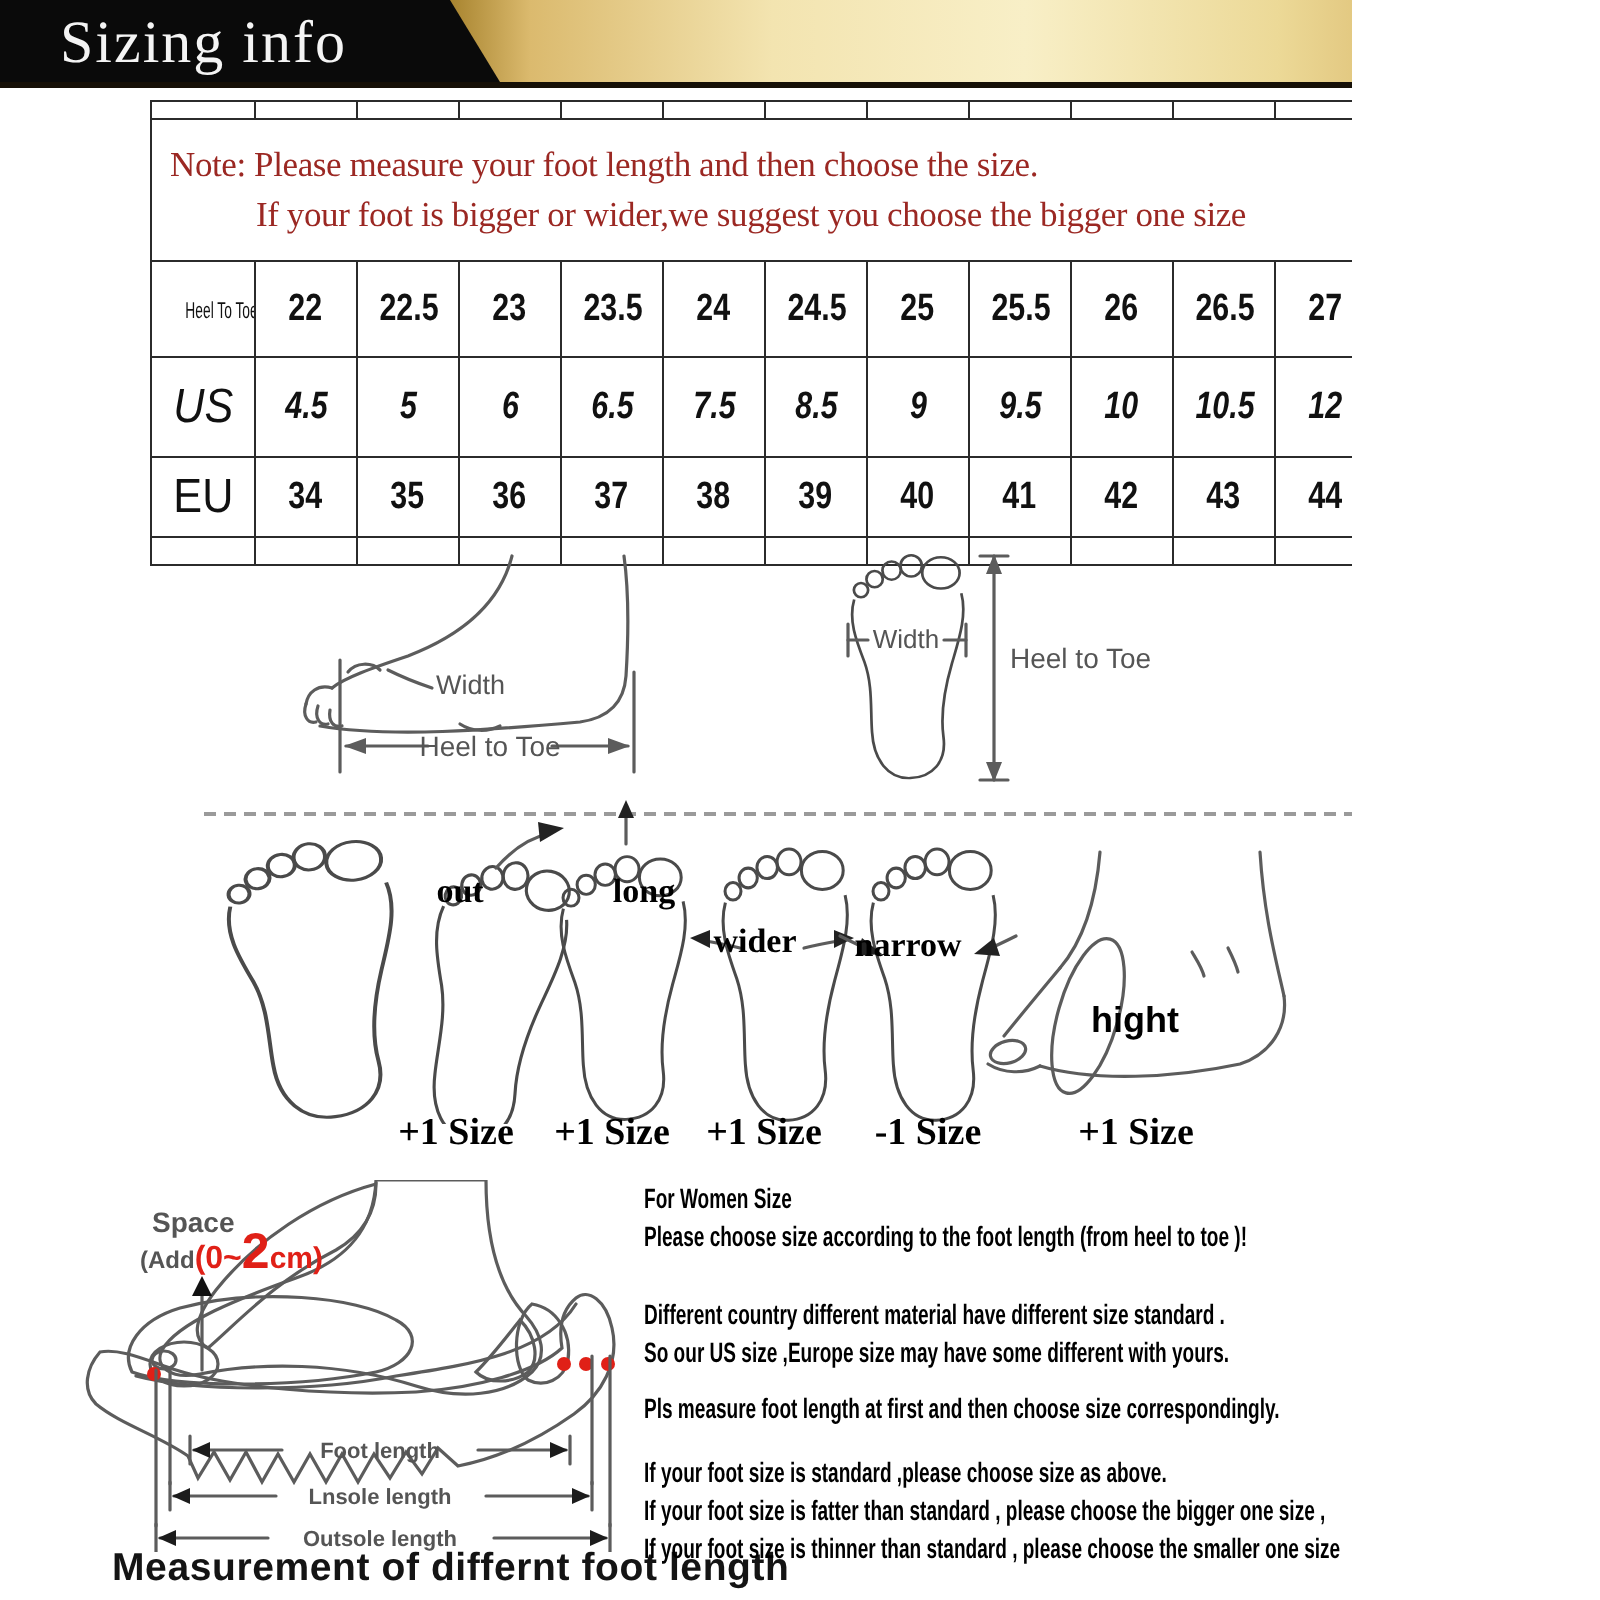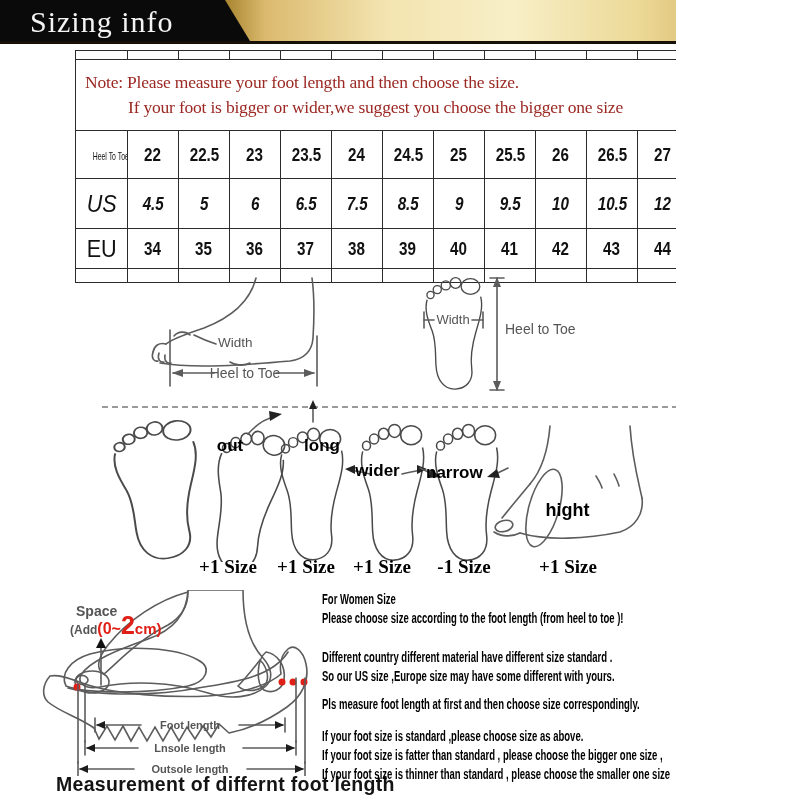--- a/index.html
+++ b/index.html
@@ -34,21 +34,21 @@
   .cx-lbl{display:inline-block;transform:scaleX(.90);transform-origin:center;font-size:24px;font-weight:400;}
 
   
   .sketch{position:absolute;}
   .sketch path,.sketch ellipse,.sketch line{fill:none;stroke:#5c5c5c;stroke-width:1.6;
        stroke-linecap:round;}
   .sketch text{font-family:"Liberation Sans",sans-serif;fill:#555;stroke:none;}
   .fp path,.fp ellipse{stroke:#4a4a4a;stroke-width:1.6;fill:none;}
   .dashline{position:absolute;left:102px;top:406px;width:586px;height:0;
        border-top:2px dashed #9a9a9a;}
-  .footlabel{position:absolute;text-align:center;font-family:Liberation Sans, sans-serif;
+  .footlabel{position:absolute;text-align:center;font-family:Liberation Serif, serif;
        font-weight:700;font-size:17px;color:#000;}
   .footlabel.sans{font-family:"Liberation Sans",sans-serif;font-size:18px;}
   .sizelabel{position:absolute;text-align:center;font-family:"Liberation Serif",serif;
        font-weight:700;font-size:19px;color:#000;}
   .normallabel{position:absolute;text-align:center;font-family:"Liberation Serif",serif;
        font-style:italic;font-weight:700;font-size:28px;color:#1a1a1a;}
   .arrowink{fill:#222;stroke:none;}
   .inkline{stroke:#222;stroke-width:1.8;fill:none;}
 
   

